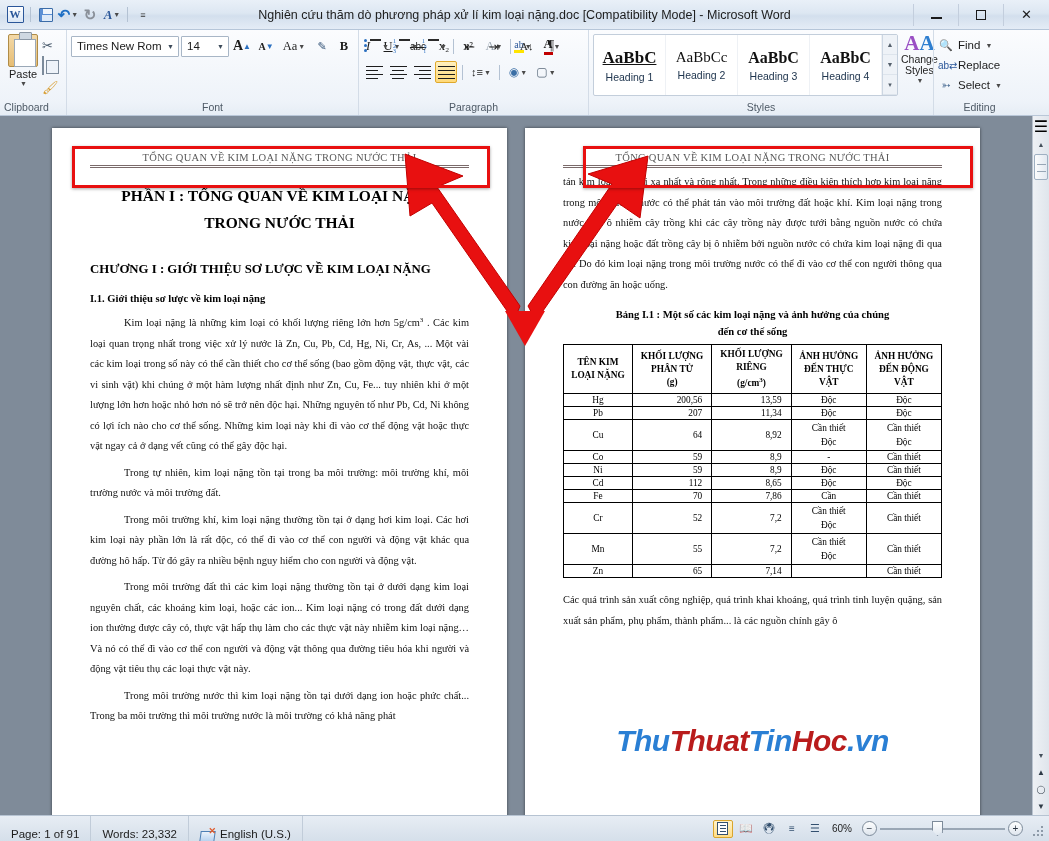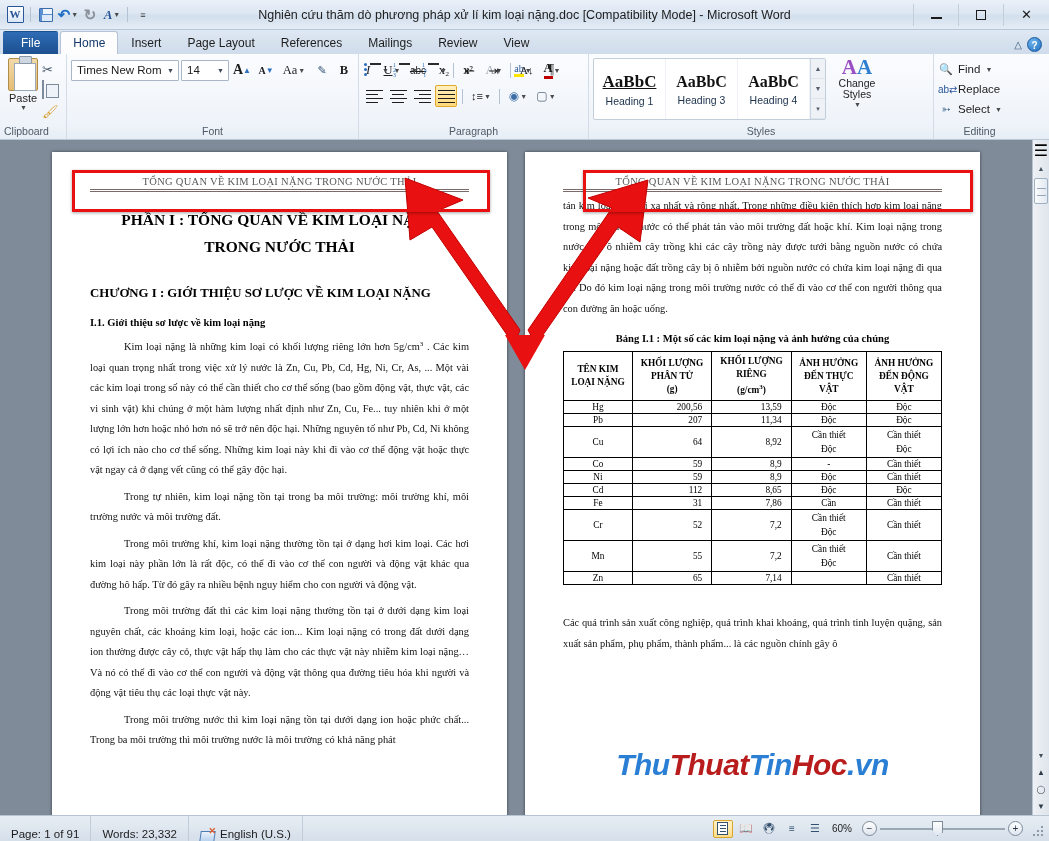--- a/index.html
+++ b/index.html
@@ -254,21 +254,21 @@
   .rp-top { font-size: 10.4px; line-height: 20.5px; text-align: justify; color: #101010; margin-top: 4px;}
   .tbl-caption { text-align: center; font-weight: bold; font-size: 10.6px; line-height: 17px; margin-top: 11px; }
   table.data {
     width: 100%; border-collapse: collapse; margin-top: 4px;
     border: 1px solid #000; font-size: 9.3px;
   }
   table.data th, table.data td { border: 1px solid #000; text-align: center; padding: 1px 3px; }
   table.data th { font-weight: bold; line-height: 13px; padding: 3px 2px; }
   table.data td.num { text-align: right; padding-right: 9px; }
   table.data td.two { line-height: 14px; }
-  .after-tbl { font-size: 10.4px; line-height: 20.5px; text-align: justify; margin-top: 28px; color: #101010; }
+  .after-tbl { font-size: 10.4px; line-height: 20.5px; text-align: justify; margin-top: 12px; color: #101010; }
 
   
   .watermark {
     position: absolute; left: 0; top: 596px; width: 100%;
     text-align: center; pointer-events: none; z-index: 6;
     font-family: "Liberation Sans", sans-serif; font-weight: bold; font-style: italic;
     font-size: 30px; letter-spacing: -0.5px;
   }
   .wm-blue { color: #2a7fd4; text-shadow: 1px 1px 0 rgba(255,255,255,.85); }
   .wm-red  { color: #b91c1c; text-shadow: 1px 1px 0 rgba(255,255,255,.85); }
@@ -392,34 +392,20 @@
       </div>
       <div class="wbtn">
         <div class="sq"></div>
       </div>
       <div class="wbtn close">
         <span>✕</span>
       </div>
     </div>
   </div>
 
-  <div class="tabstrip">
-    <div class="tab file">File</div>
-    <div class="tab active">Home</div>
-    <div class="tab">Insert</div>
-    <div class="tab">Page Layout</div>
-    <div class="tab">References</div>
-    <div class="tab">Mailings</div>
-    <div class="tab">Review</div>
-    <div class="tab">View</div>
-    <div class="ribbon-right-icons">
-      <span class="collapse-ico">△</span>
-      <span class="help-ico">?</span>
-    </div>
-  </div>
 
   <div class="ribbon">
 
     <div class="rgroup clip">
       <div class="rgroup-body">
         <div class="paste-big">
           <div class="paste-icon"></div>
           <div class="paste-lbl">Paste</div>
           <div class="caret">▼</div>
         </div>
@@ -604,20 +590,24 @@
       </div>
       <div class="rgroup-label">Paragraph</div>
     </div>
 
     <div class="rgroup styles-g">
       <div class="rgroup-body">
         <div class="style-gallery">
           <div class="style-item">
             <div class="style-prev h1">AaBbC</div>
             <div class="style-name">Heading 1</div>
+          </div>
+          <div class="style-item">
+            <div class="style-prev h2">AaBbCс</div>
+            <div class="style-name">Heading 2</div>
           </div>
           <div class="style-item">
             <div class="style-prev h3">AaBbC</div>
             <div class="style-name">Heading 3</div>
           </div>
           <div class="style-item">
             <div class="style-prev h4">AaBbC</div>
             <div class="style-name">Heading 4</div>
           </div>
           <div class="gal-scroll">
@@ -669,20 +659,21 @@
         <p class="body">Trong tự nhiên, kim loại nặng tồn tại trong ba môi trường: môi trường khí, môi trường nước và môi trường đất.</p>
         <p class="body">Trong môi trường khí, kim loại nặng thường tồn tại ở dạng hơi kim loại. Các hơi kim loại này phần lớn là rất độc, có thể đi vào cơ thể con người và động vật khác qua đường hô hấp. Từ đó gây ra nhiều bệnh nguy hiểm cho con người và động vật.</p>
         <p class="body">Trong môi trường đất thì các kim loại nặng thường tồn tại ở dưới dạng kim loại nguyên chất, các khoáng kim loại, hoặc các ion... Kim loại nặng có trong đất dưới dạng ion thường được cây cỏ, thực vật hấp thụ làm cho các thực vật này nhiễm kim loại nặng… Và nó có thể đi vào cơ thể con người và động vật thông qua đường tiêu hóa khi người và động vật tiêu thụ các loại thực vật này.</p>
         <p class="body">Trong môi trường nước thì kim loại nặng tồn tại dưới dạng ion hoặc phức chất... Trong ba môi trường thì môi trường nước là môi trường có khả năng phát</p>
       </div>
 
       <div class="page">
         <div class="pg-header">TỔNG QUAN VỀ KIM LOẠI NẶNG TRONG NƯỚC THẢI</div>
         <p class="rp-top">tán kim loại nặng đi xa nhất và rộng nhất. Trong những điều kiện thích hợp  kim loại nặng trong môi trường nước có thể phát tán vào môi trường đất hoặc khí. Kim loại nặng trong nước làm ô nhiễm cây trồng khi các cây trồng này được tưới bằng nguồn nước có chứa kim loại nặng hoặc đất trồng cây bị ô nhiễm bởi nguồn nước có chứa kim loại nặng đi qua nó. Do đó kim loại nặng trong môi trường nước có thể  đi vào cơ thể con người thông qua con đường ăn hoặc uống.</p>
         <div class="tbl-caption">Bảng I.1 :  Một số các kim loại nặng và ảnh hưởng của chúng</div>
+        <div class="tbl-caption" style="margin-top:0">đến cơ thể sống</div>
         <table class="data">
           <thead>
             <tr>
               <th>
                 <div>TÊN KIM</div>
                 <div>LOẠI NẶNG</div>
               </th>
               <th>
                 <div>KHỐI LƯỢNG</div>
                 <div>PHÂN TỬ</div>
@@ -749,21 +740,21 @@
               </tr>
               <tr>
                 <td>Cd</td>
                 <td class="num">112</td>
                 <td class="num">8,65</td>
                 <td>Độc</td>
                 <td>Độc</td>
               </tr>
               <tr>
                 <td>Fe</td>
-                <td class="num">31</td>
+                <td class="num">70</td>
                 <td class="num">7,86</td>
                 <td>Cần</td>
                 <td>Cần thiết</td>
               </tr>
               <tr>
                 <td>Cr</td>
                 <td class="num">52</td>
                 <td class="num">7,2</td>
                 <td class="two">
                   <div>Cần thiết</div>

